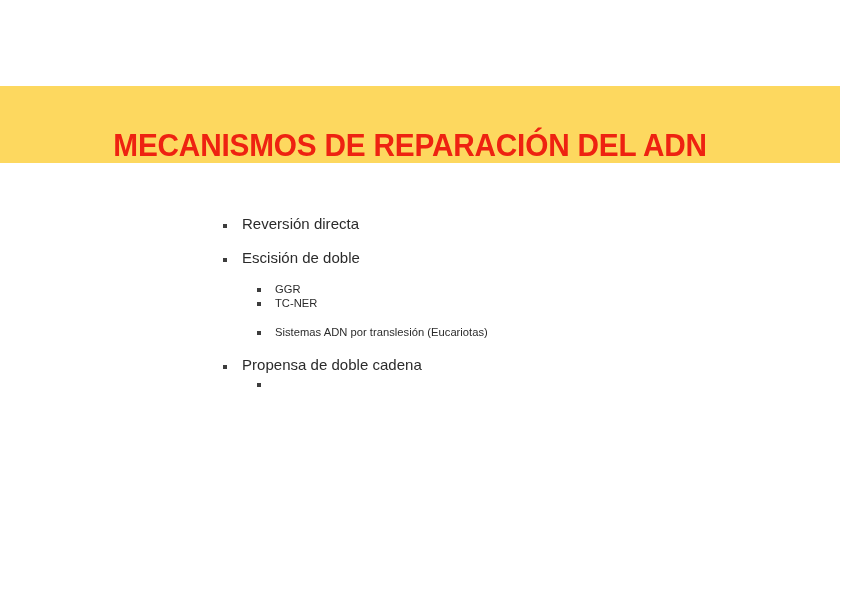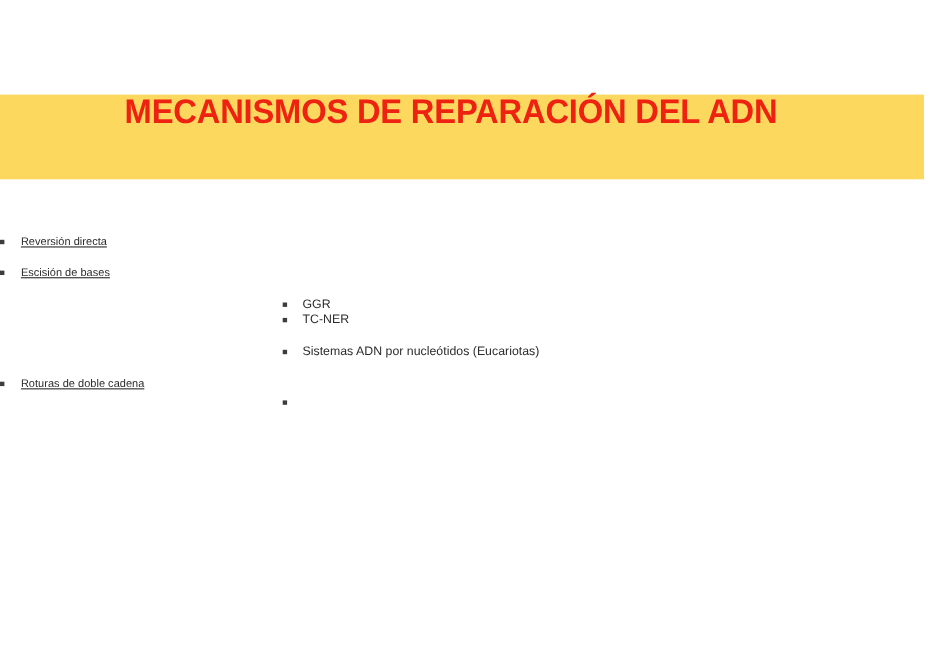--- a/index.html
+++ b/index.html
@@ -24,21 +24,21 @@
 
   
   .title-band {
     position: absolute;
     left: 0;
     top: 86px;
     width: 840px;
     height: 77px;
     background: #fdd85f;
     display: flex;
-    align-items: flex-start;
+    align-items: flex-end;
   }
   .slide-title {
     margin: 0;
     padding: 0 0 0 118px;
     color: #ee2211;
     font-family: "Liberation Sans", sans-serif;
     font-weight: bold;
     font-size: 31px;
     letter-spacing: -0.2px;
     line-height: 1.05;
@@ -69,23 +69,23 @@
     line-height: 1;
   }
   .bullet-row .marker::before {
     content: "";
     display: inline-block;
     background: #3d3d3d;
   }
 
   
   .lvl1 {
-    font-size: 10px;
+    padding-left: 223px;
+    font-size: 15px;
     margin-bottom: 17px;
-    text-decoration: underline;
   }
   .lvl1 .marker::before {
     width: 4px;
     height: 4px;
     margin-right: 0;
     position: relative;
     top: -1px;
   }
   .lvl1 .label {
     padding-left: 15px;
@@ -132,45 +132,45 @@
 
   <div class="body-outline">
 
     <div class="bullet-row lvl1">
       <span class="marker"></span>
       <span class="label">Reversión directa</span>
     </div>
 
     <div class="bullet-row lvl1">
       <span class="marker"></span>
-      <span class="label">Escisión de bases</span>
+      <span class="label">Escisión de doble</span>
     </div>
 
 
     <div class="bullet-row lvl2 sub-first">
       <span class="marker"></span>
       <span class="label">GGR</span>
     </div>
 
     <div class="bullet-row lvl2 gap-after-sub">
       <span class="marker"></span>
       <span class="label">TC-NER</span>
     </div>
 
 
 
 
     <div class="bullet-row lvl2 gap-after-sub">
       <span class="marker"></span>
-      <span class="label">Sistemas ADN por nucleótidos (Eucariotas)</span>
+      <span class="label">Sistemas ADN por translesión (Eucariotas)</span>
     </div>
 
     <div class="bullet-row lvl1 tight">
       <span class="marker"></span>
-      <span class="label">Roturas de doble cadena</span>
+      <span class="label">Propensa de doble cadena</span>
     </div>
 
     <div class="bullet-row lvl2 sub-first">
       <span class="marker"></span>
     </div>
 
 
   </div>
 </div>
 

